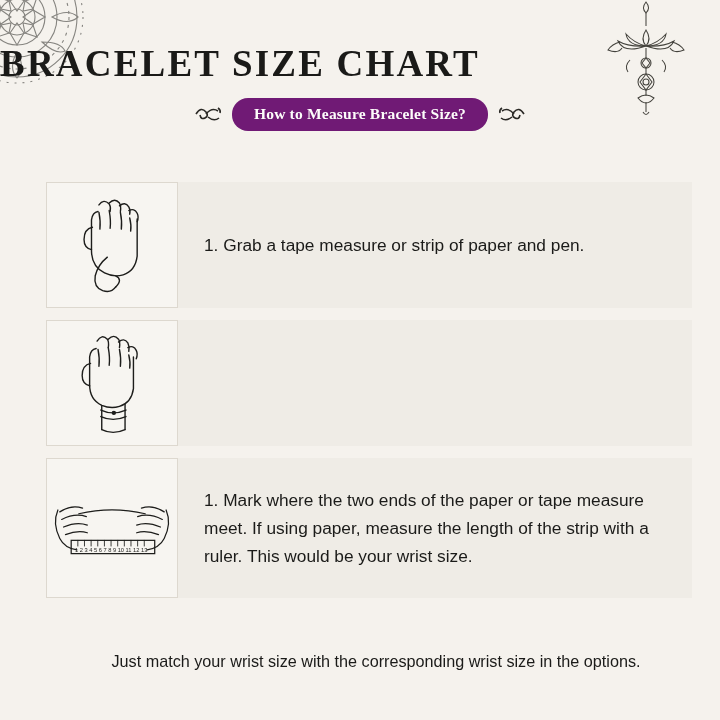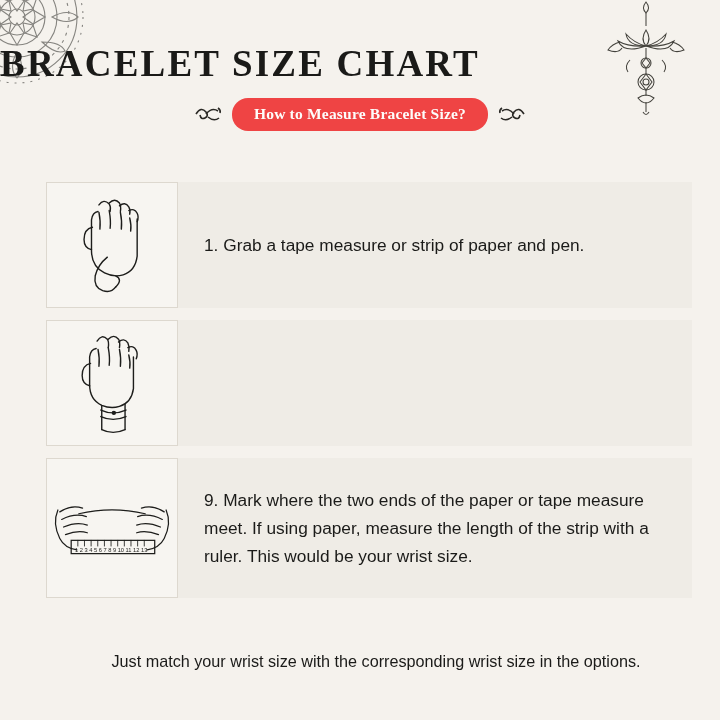--- a/index.html
+++ b/index.html
@@ -47,21 +47,21 @@
   .subtitle-row {
     margin-top: 13px;
     display: flex;
     align-items: center;
     justify-content: center;
     gap: 10px;
   }
   .flourish { width: 28px; height: 22px; opacity:.9; }
   .flourish.right { transform: scaleX(-1); }
   .subtitle-pill {
-    background: #ef4444;
+    background: #701a75;
     color: #fdfdfb;
     border-radius: 16px;
     padding: 7px 22px 8px;
     font-family: "Liberation Serif", serif;
     font-weight: 700;
     font-size: 15.5px;
     letter-spacing: .2px;
     white-space: nowrap;
   }
 
@@ -297,18 +297,18 @@
             <line x1="71" y1="72" x2="71" y2="78"></line>
             <line x1="78" y1="72" x2="78" y2="78"></line>
             <line x1="85" y1="72" x2="85" y2="78"></line>
             <line x1="92" y1="72" x2="92" y2="78"></line>
             <line x1="99" y1="72" x2="99" y2="78"></line>
           </g>
           <text x="26" y="84" font-size="6" font-family="Liberation Sans, sans-serif" fill="#1d1d1b" stroke="none">1 2 3 4 5 6 7 8 9 10 11 12 13</text>
         </g>
       </svg>
     </div>
-    <div class="step-text">9. Mark where the two ends of the paper or tape measure meet. If using paper, measure the length of the strip with a ruler. This would be your wrist size.</div>
+    <div class="step-text">1. Mark where the two ends of the paper or tape measure meet. If using paper, measure the length of the strip with a ruler. This would be your wrist size.</div>
   </div>
 
 </div>
 
 <div class="footer-note">Just match your wrist size with the corresponding wrist size in the options.</div>
 
 </body></html>

